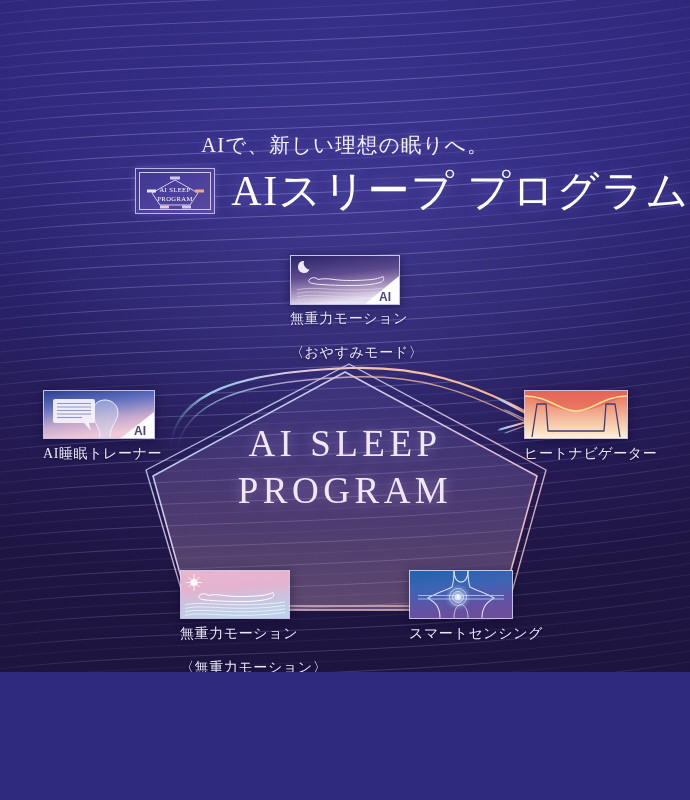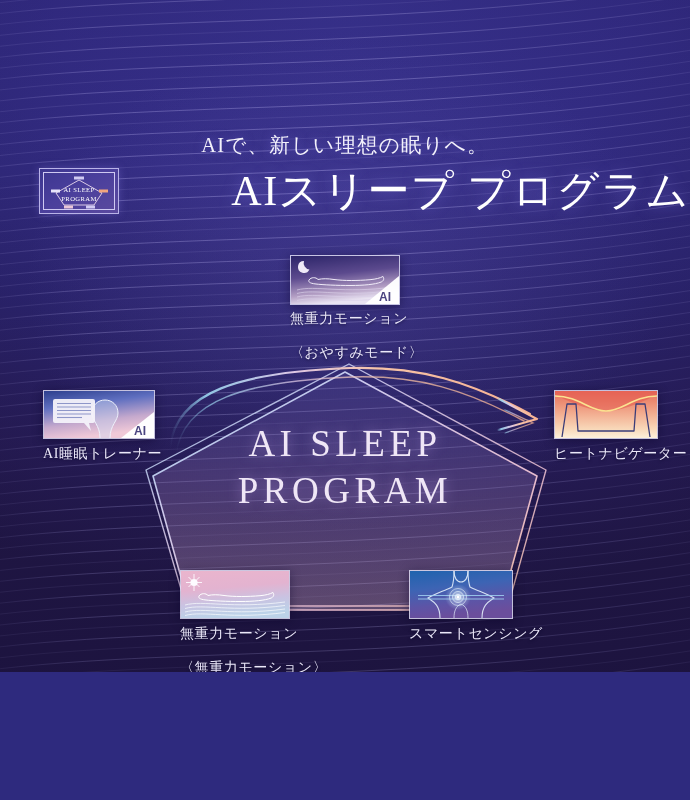--- a/index.html
+++ b/index.html
@@ -24,21 +24,21 @@
 
   
   .header{position:absolute;left:0;top:131px;width:690px;text-align:center;}
   .tagline{
     color:#f3f1fb;font-size:20.5px;letter-spacing:1.2px;
     font-family:"Liberation Serif", serif;
     text-shadow:0 0 10px rgba(120,110,220,.55);
     white-space:nowrap;
   }
   .titlerow{
-    margin-top:9px;display:flex;align-items:center;justify-content:space-between;gap:16px;margin-left:39px;
+    margin-top:9px;display:flex;align-items:center;justify-content:flex-end;gap:16px;margin-left:39px;
   }
   .maintitle{
     color:#ffffff;font-size:42px;letter-spacing:1.5px;line-height:1;
     font-family:"Liberation Serif", serif;
     text-shadow:0 0 16px rgba(150,140,255,.45);
     white-space:nowrap;
   }
 
   
   .badge{
@@ -80,21 +80,21 @@
     text-shadow:0 1px 3px rgba(10,5,40,.7);
     white-space:nowrap;
   }
   .caption .sub{display:block;margin-top:16px;}
 
   
   #node-sleep      {left:290px;top:255px;width:110px;}
   #node-sleep .thumb{width:108px;height:48px;}
   #node-trainer    {left:43px;top:390px;width:112px;}
   #node-trainer .thumb{width:110px;height:47px;}
-  #node-heat       {left:554px;top:390px;width:104px;}
+  #node-heat       {left:524px;top:390px;width:104px;}
   #node-heat .thumb{width:102px;height:47px;}
   #node-wake       {left:180px;top:570px;width:110px;}
   #node-wake .thumb{width:108px;height:47px;}
   #node-sensing    {left:409px;top:570px;width:104px;}
   #node-sensing .thumb{width:102px;height:47px;}
 
   #node-trainer .caption,#node-heat .caption,#node-wake .caption,#node-sensing .caption{margin-top:6px;}
 </style>
 </head>
 <body>

